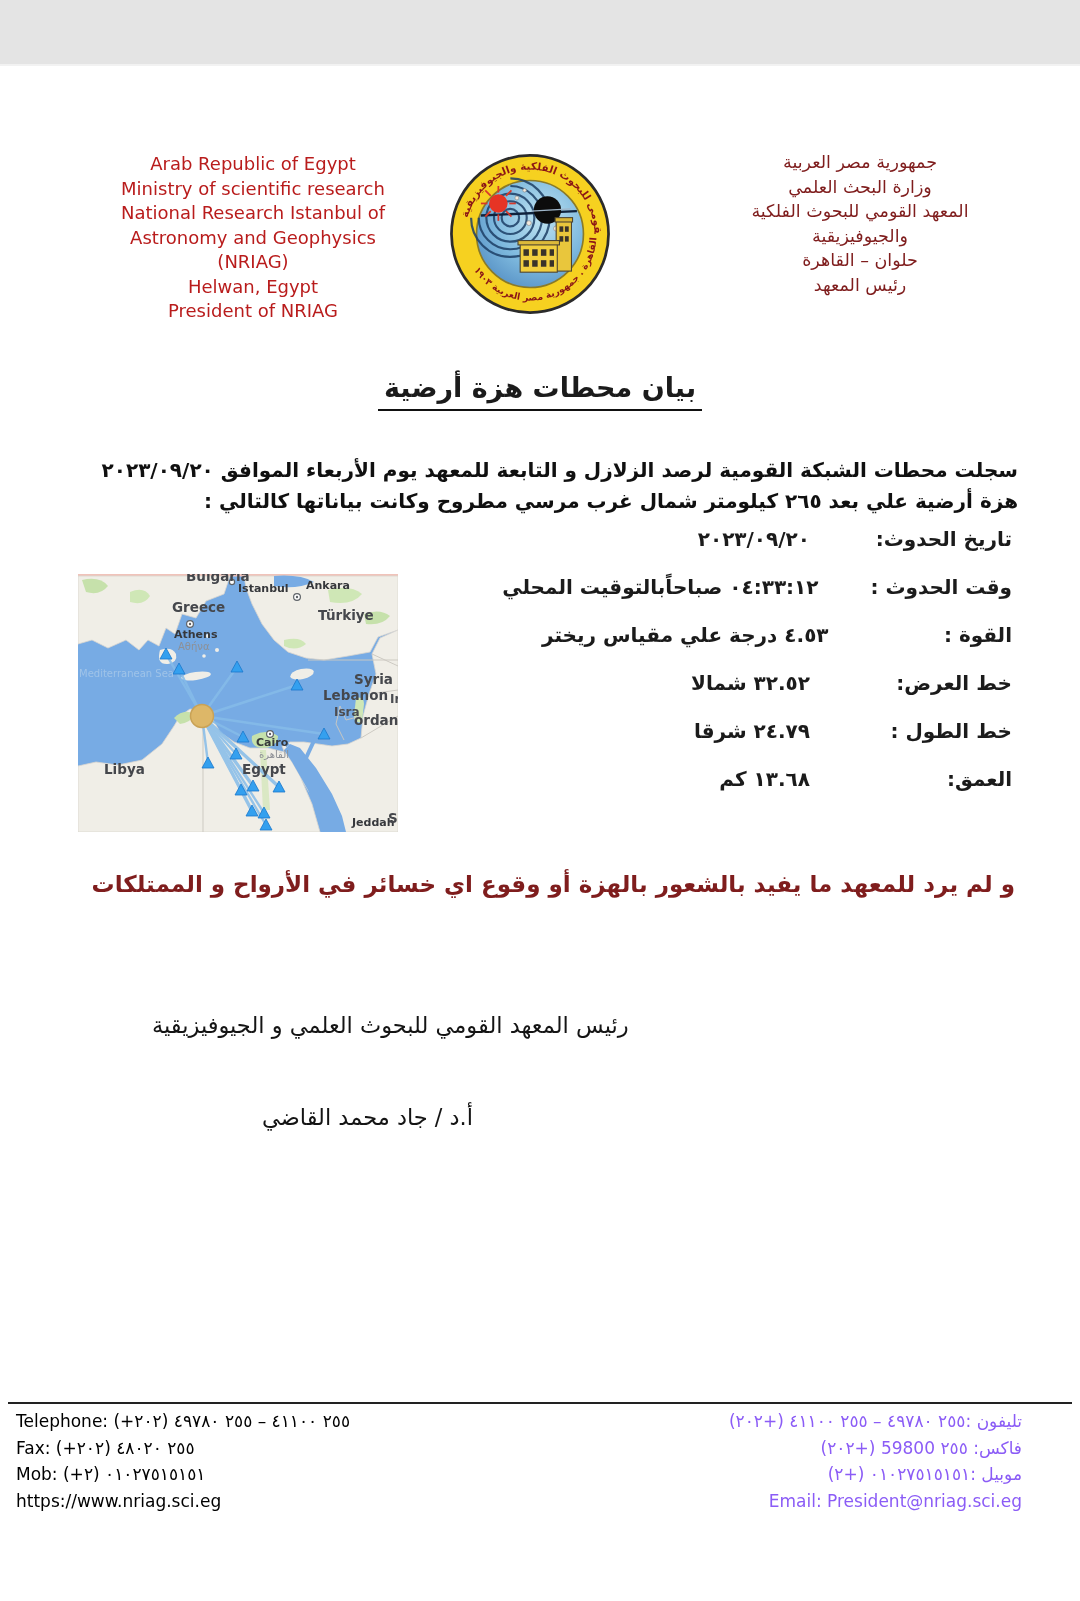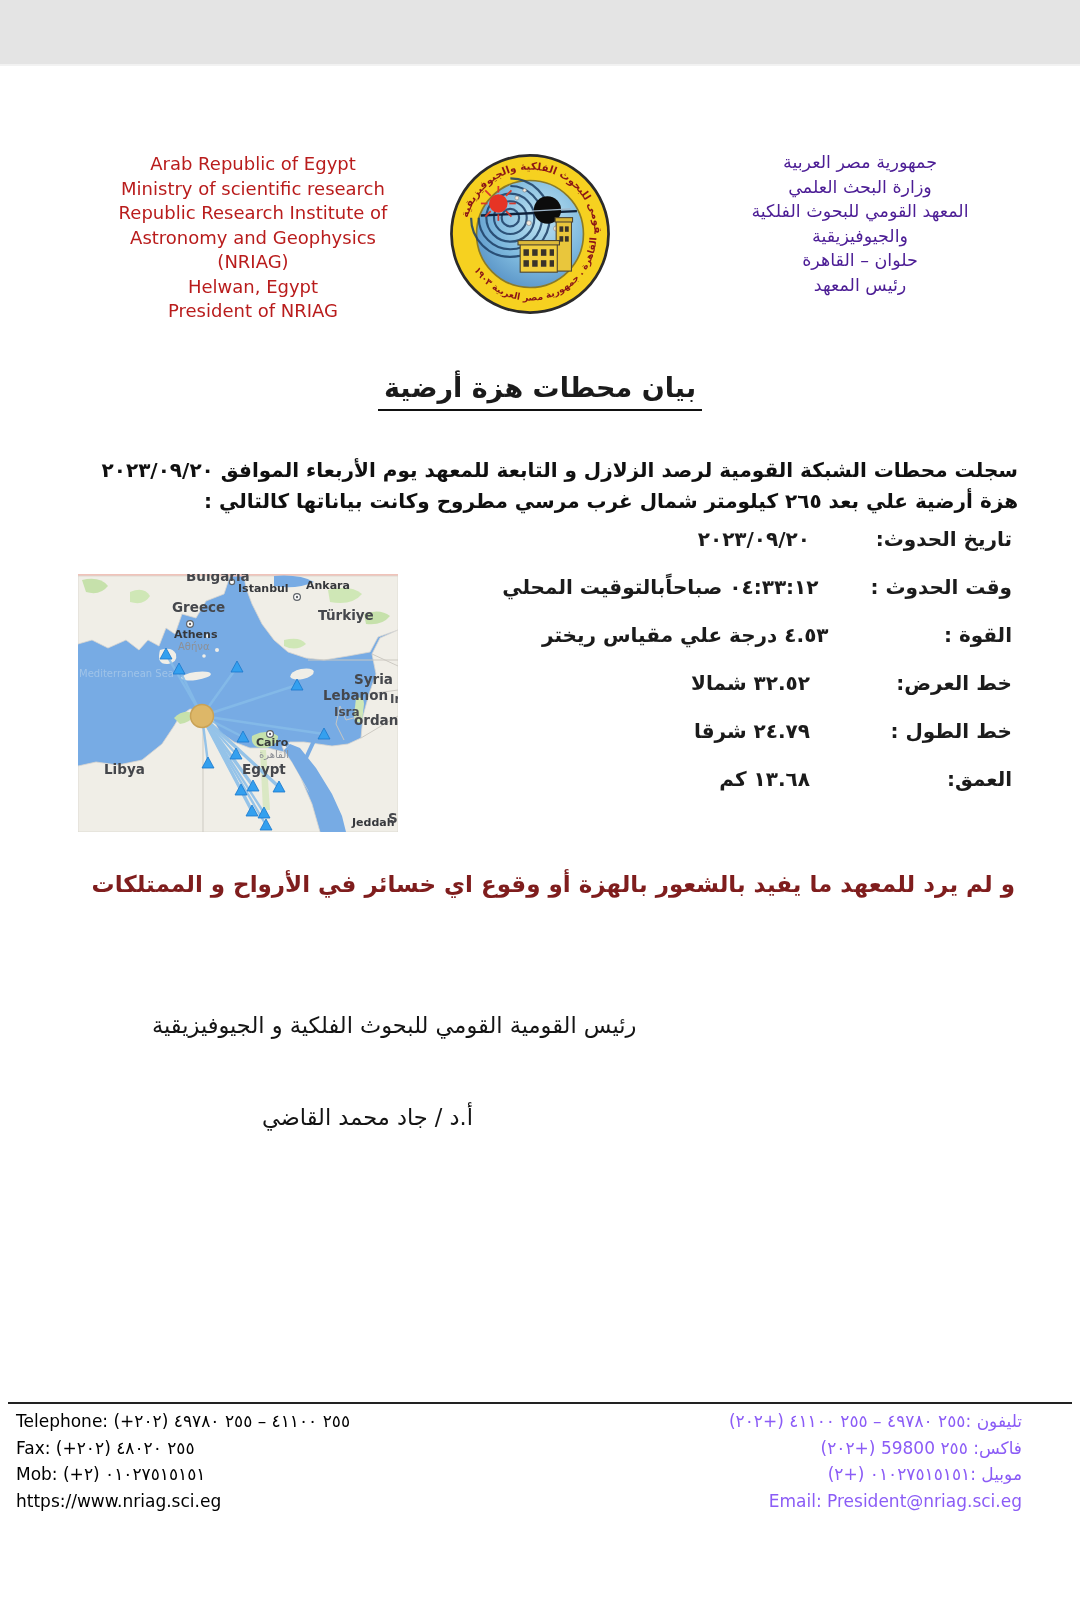--- a/index.html
+++ b/index.html
@@ -6,21 +6,21 @@
   html,body { background:#ffffff; }
   body { font-family:"DejaVu Sans","Liberation Sans",sans-serif; color:#1b1b1b; }
   .page { position:relative; width:1080px; height:1601px; background:#ffffff; overflow:hidden; }
 
   .topbar { position:absolute; left:0; top:0; width:1080px; height:66px; background:#e4e4e4; border-bottom:2px solid #f2f2f2; }
 
   
   .hdr-en { position:absolute; left:118px; top:152px; width:270px; text-align:center;
             font-size:18px; line-height:24.5px; color:#b91c1c; }
   .hdr-ar { position:absolute; right:70px; top:150px; width:300px; text-align:center;
-            font-size:17.5px; line-height:24.5px; color:#4c1d95; direction:rtl; }
+            font-size:17.5px; line-height:24.5px; color:#7f1d1d; direction:rtl; }
   .logo-wrap { position:absolute; left:448px; top:150px; width:164px; height:168px; }
 
   
   .doc-title { position:absolute; left:0; top:372px; width:1080px; text-align:center; direction:rtl; }
   .doc-title span { display:inline-block; font-size:27px; font-weight:bold;
                     border-bottom:2.5px solid #111; padding:0 6px 6px 6px; }
 
   .intro { position:absolute; right:62px; top:455px; width:950px; direction:rtl;
            font-size:20px; font-weight:bold; line-height:31px; text-align:right; color:#101010; }
 
@@ -55,21 +55,21 @@
 </head>
 <body>
 
 <div class="page">
 
   <div class="topbar"></div>
 
   <div class="hdr-en">
     <div>Arab Republic of Egypt</div>
     <div>Ministry of scientific research</div>
-    <div>Republic Research Institute of</div>
+    <div>National Research Istanbul of</div>
     <div>Astronomy and Geophysics</div>
     <div>(NRIAG)</div>
     <div>Helwan, Egypt</div>
     <div>President of NRIAG</div>
   </div>
 
   <div class="logo-wrap">
     <svg width="164" height="168" viewBox="0 0 150 154">
       <defs>
         <radialGradient id="seaGrad" cx="60%" cy="35%" r="80%">
@@ -308,21 +308,21 @@
         <text x="164" y="200" class="mlabel-big">Egypt</text>
         <text x="26" y="200" class="mlabel-big">Libya</text>
         <text x="274" y="252" class="mlabel-city">Jeddah</text>
         <text x="310" y="249" class="mlabel-big">Sa</text>
       </g>
     </svg>
   </div>
 
   <div class="closing" dir="rtl">و لم يرد للمعهد ما يفيد بالشعور بالهزة أو وقوع اي خسائر في الأرواح و الممتلكات</div>
 
-  <div class="sig1" dir="rtl">رئيس القومية القومي للبحوث الفلكية و الجيوفيزيقية</div>
+  <div class="sig1" dir="rtl">رئيس المعهد القومي للبحوث العلمي و الجيوفيزيقية</div>
   <div class="sig2" dir="rtl">أ.د / جاد محمد القاضي</div>
 
   <div class="footer-rule"></div>
   <div class="footer-left">
     <div>Telephone: (+٢٠٢) ٢٥٥ ٤١١٠٠ – ٢٥٥ ٤٩٧٨٠</div>
     <div>Fax: (+٢٠٢) ٢٥٥ ٤٨٠٢٠</div>
     <div>Mob: (+٢) ٠١٠٢٧٥١٥١٥١</div>
     <div>https://www.nriag.sci.eg</div>
   </div>
   <div class="footer-right">

